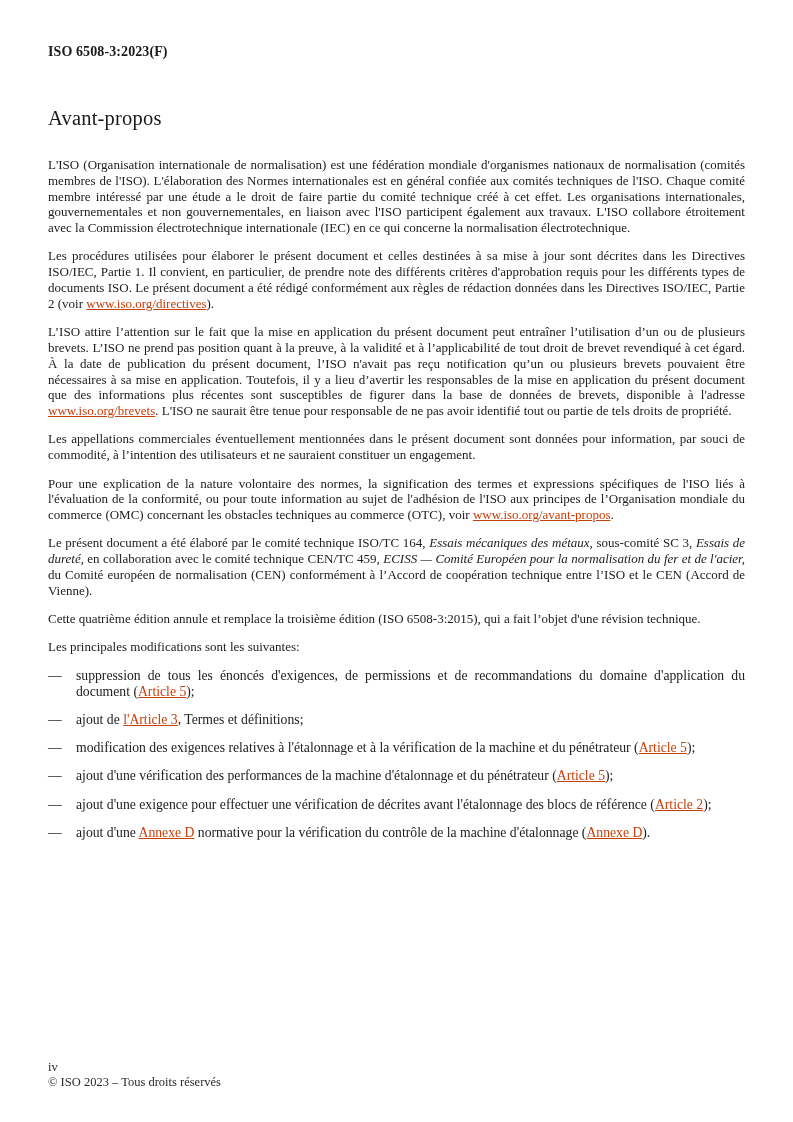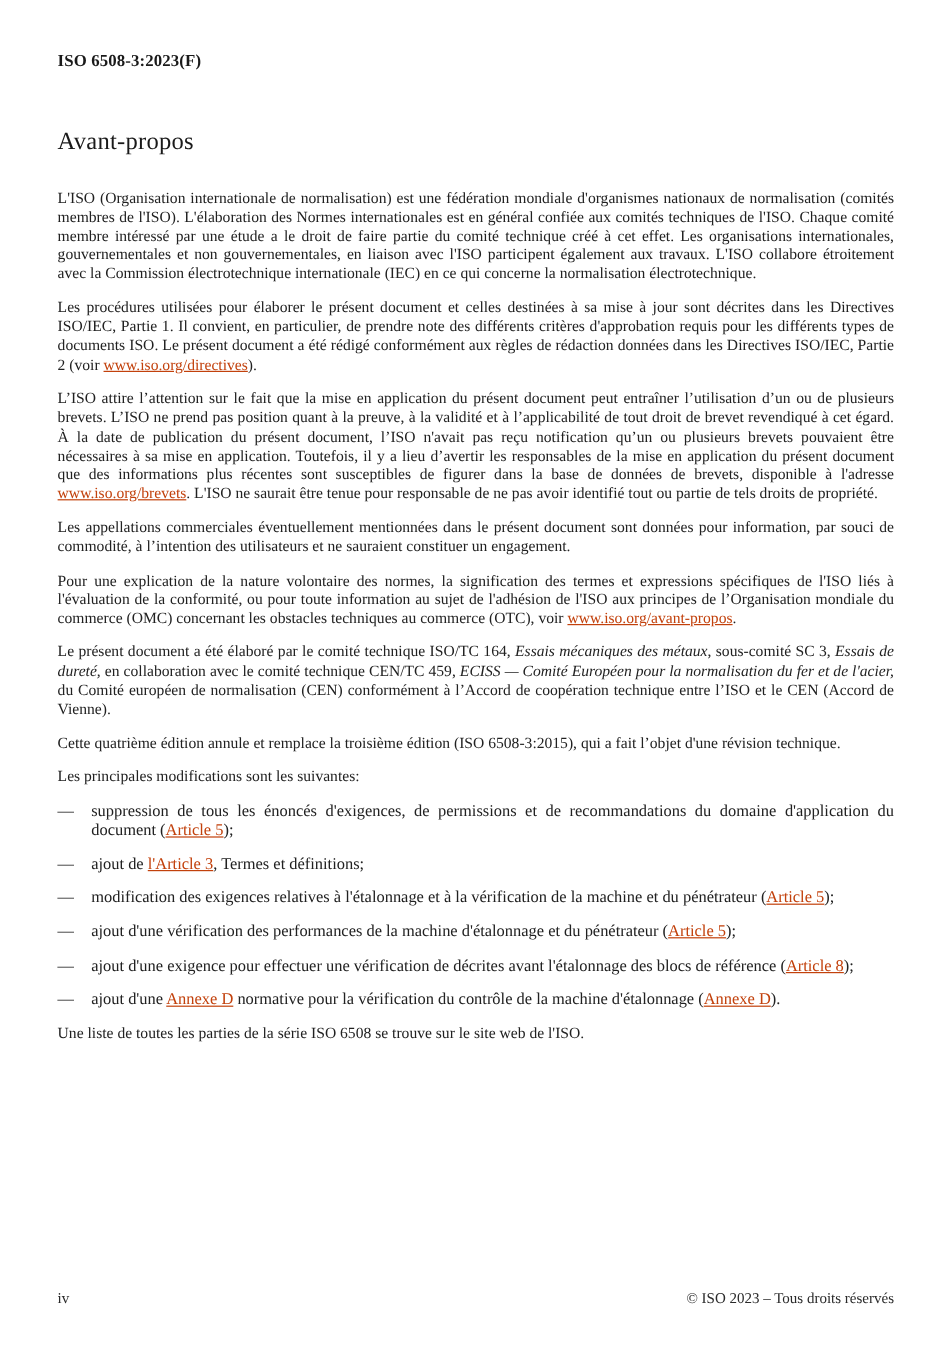--- a/index.html
+++ b/index.html
@@ -59,20 +59,21 @@
     position: absolute;
     left: 0;
     right: 0;
     bottom: 32px;
     padding: 0 48px;
     display: flex;
     justify-content: space-between;
     align-items: baseline;
     font-size: 12.5px;
     color: #2a2a2a;
+    flex-direction: column;
   }
 </style>
 </head>
 <body>
 
 <div class="page">
   <div class="content">
 
     <div class="doc-ref">ISO 6508-3:2023(F)</div>
 
@@ -111,31 +112,30 @@
         <span><span>modification des exigences relatives à l'étalonnage et à la vérification de la machine et du pénétrateur (</span><a class="doc-link">Article 5</a><span>);</span></span>
       </div>
 
       <div class="li">
         <span class="dash">—</span>
         <span><span>ajout d'une vérification des performances de la machine d'étalonnage et du pénétrateur (</span><a class="doc-link">Article 5</a><span>);</span></span>
       </div>
 
       <div class="li">
         <span class="dash">—</span>
-        <span><span>ajout d'une exigence pour effectuer une vérification de décrites avant l'étalonnage des blocs de référence (</span><a class="doc-link">Article 8</a><span>);</span></span>
+        <span><span>ajout d'une exigence pour effectuer une vérification de décrites avant l'étalonnage des blocs de référence (</span><a class="doc-link">Article 2</a><span>);</span></span>
       </div>
 
       <div class="li">
         <span class="dash">—</span>
         <span><span>ajout d'une </span><a class="doc-link">Annexe D</a><span> normative pour la vérification du contrôle de la machine d'étalonnage (</span><a class="doc-link">Annexe D</a><span>).</span></span>
       </div>
 
     </div>
 
-    <p class="body-p">Une liste de toutes les parties de la série ISO 6508 se trouve sur le site web de l'ISO.</p>
 
   </div>
 
   <div class="footer">
     <span>iv</span>
     <span>© ISO 2023 – Tous droits réservés</span>
   </div>
 </div>
 
 </body></html>

